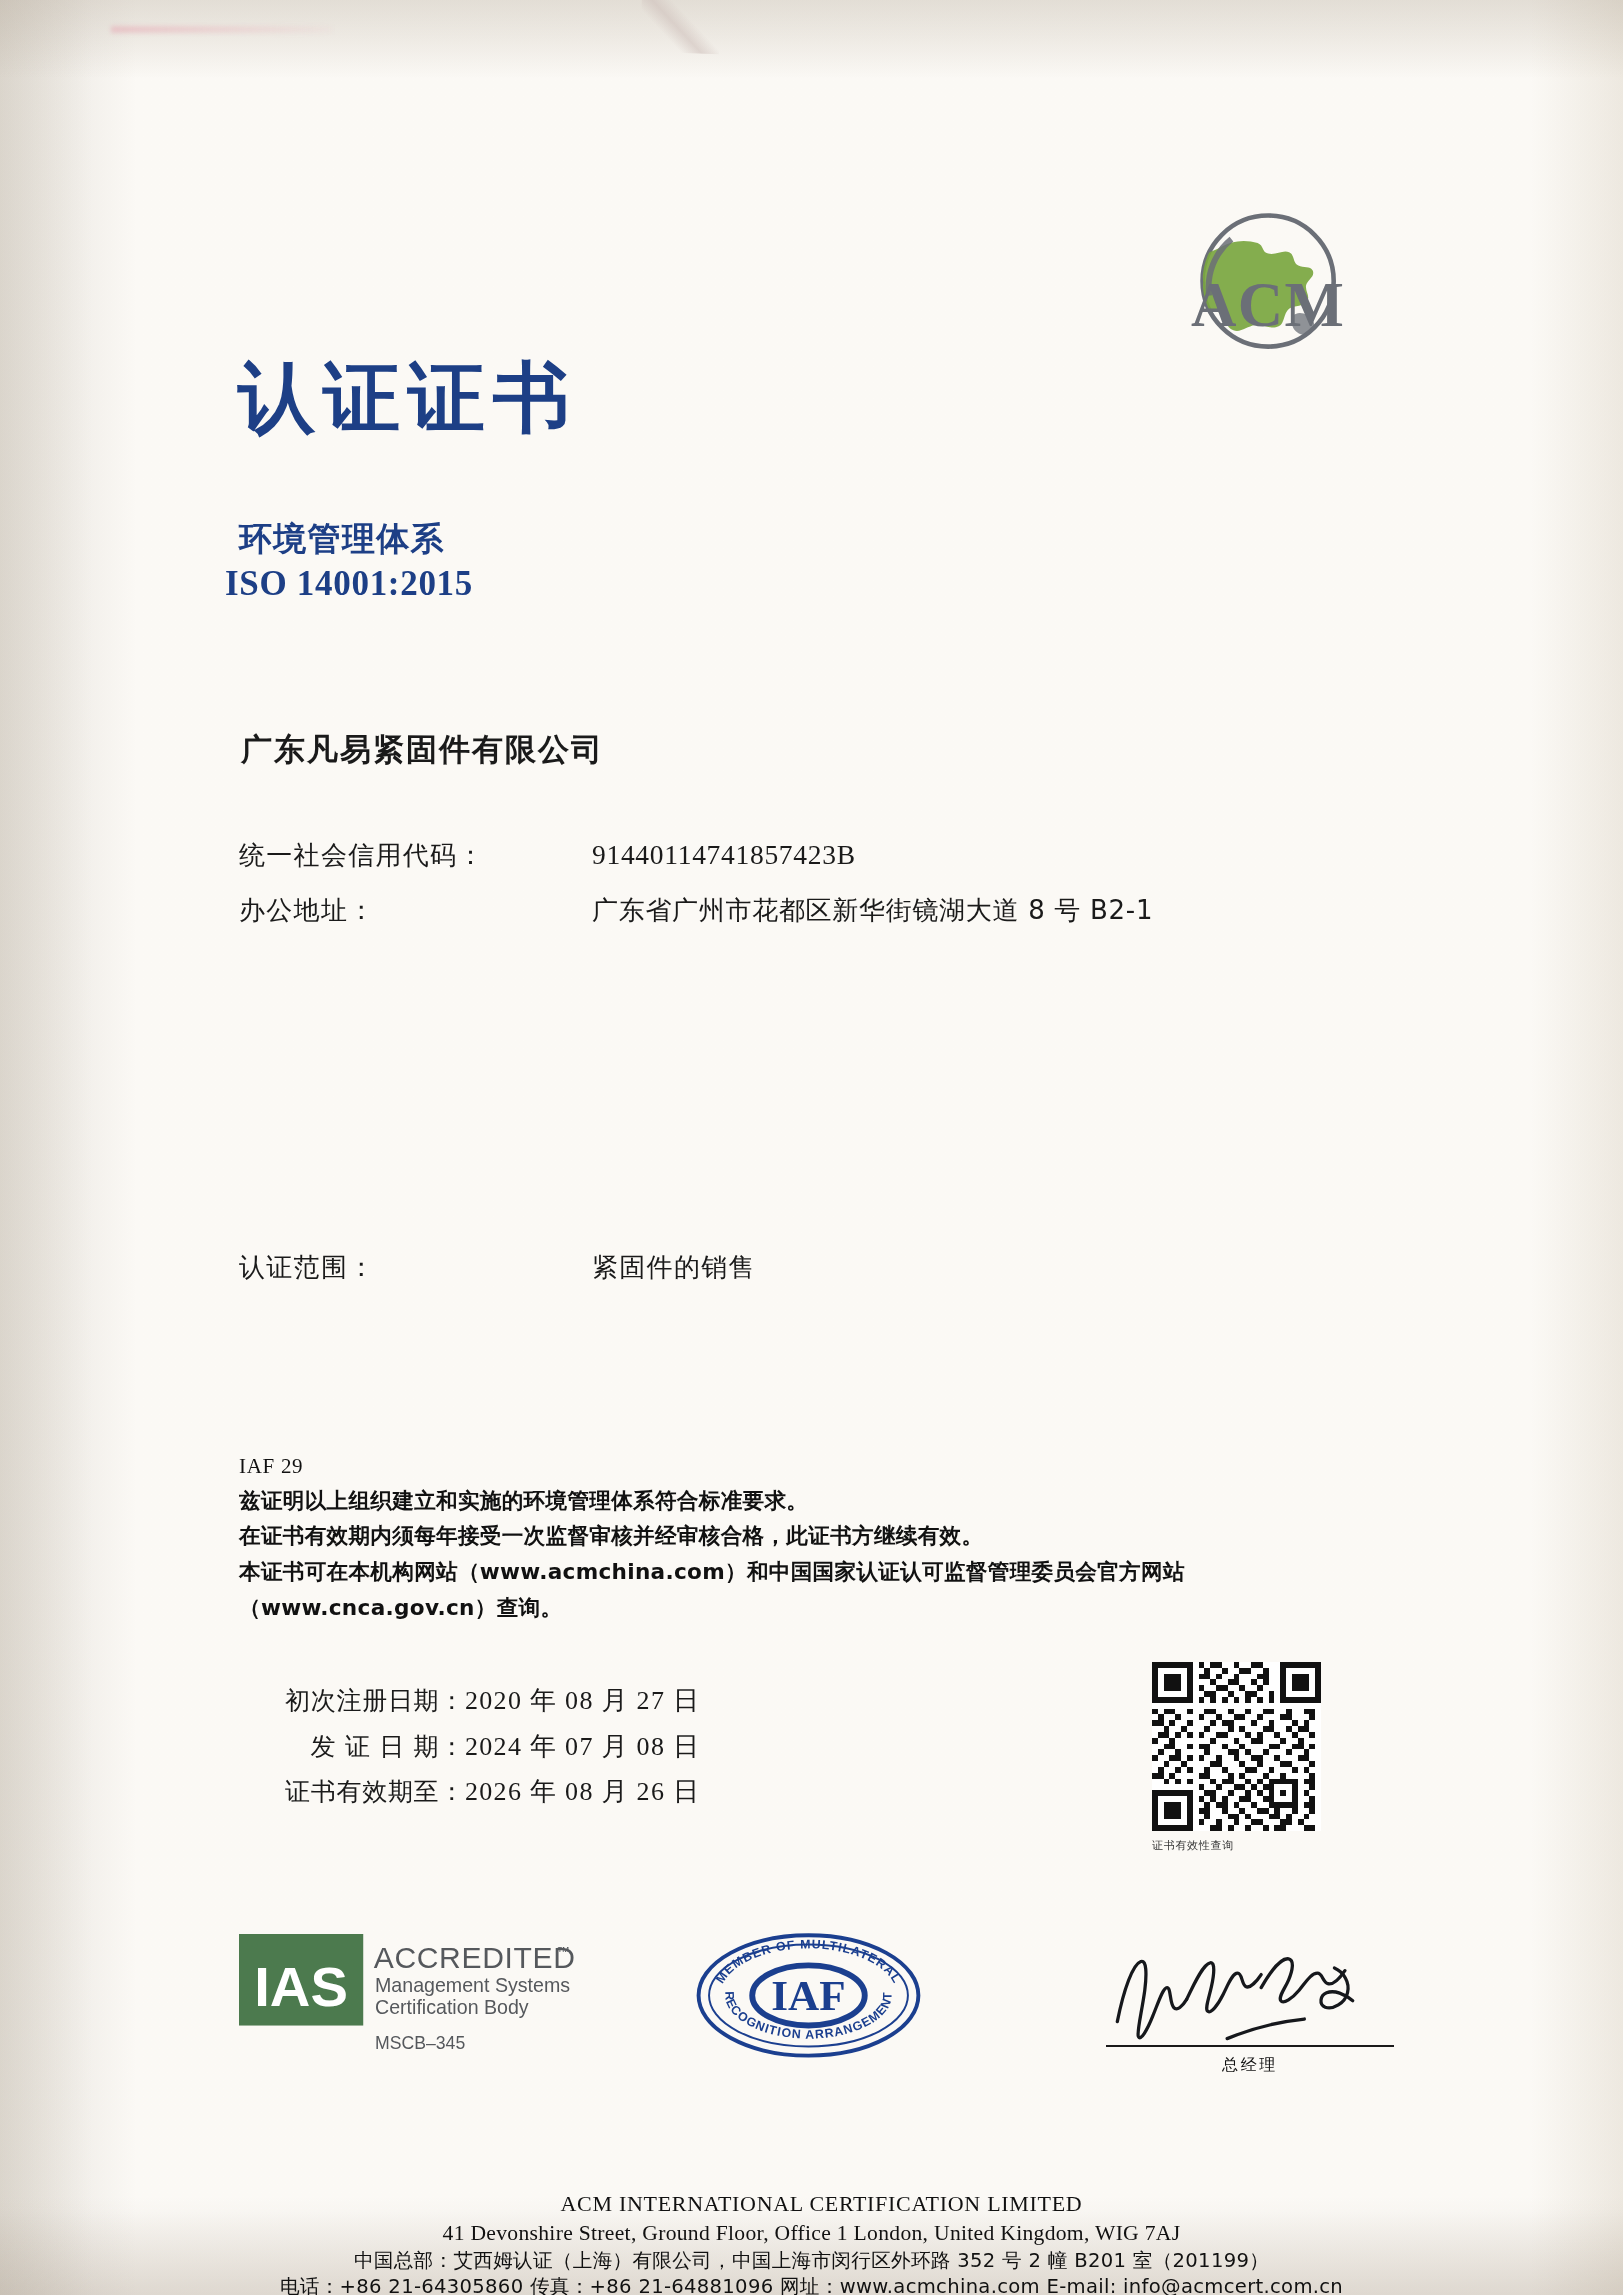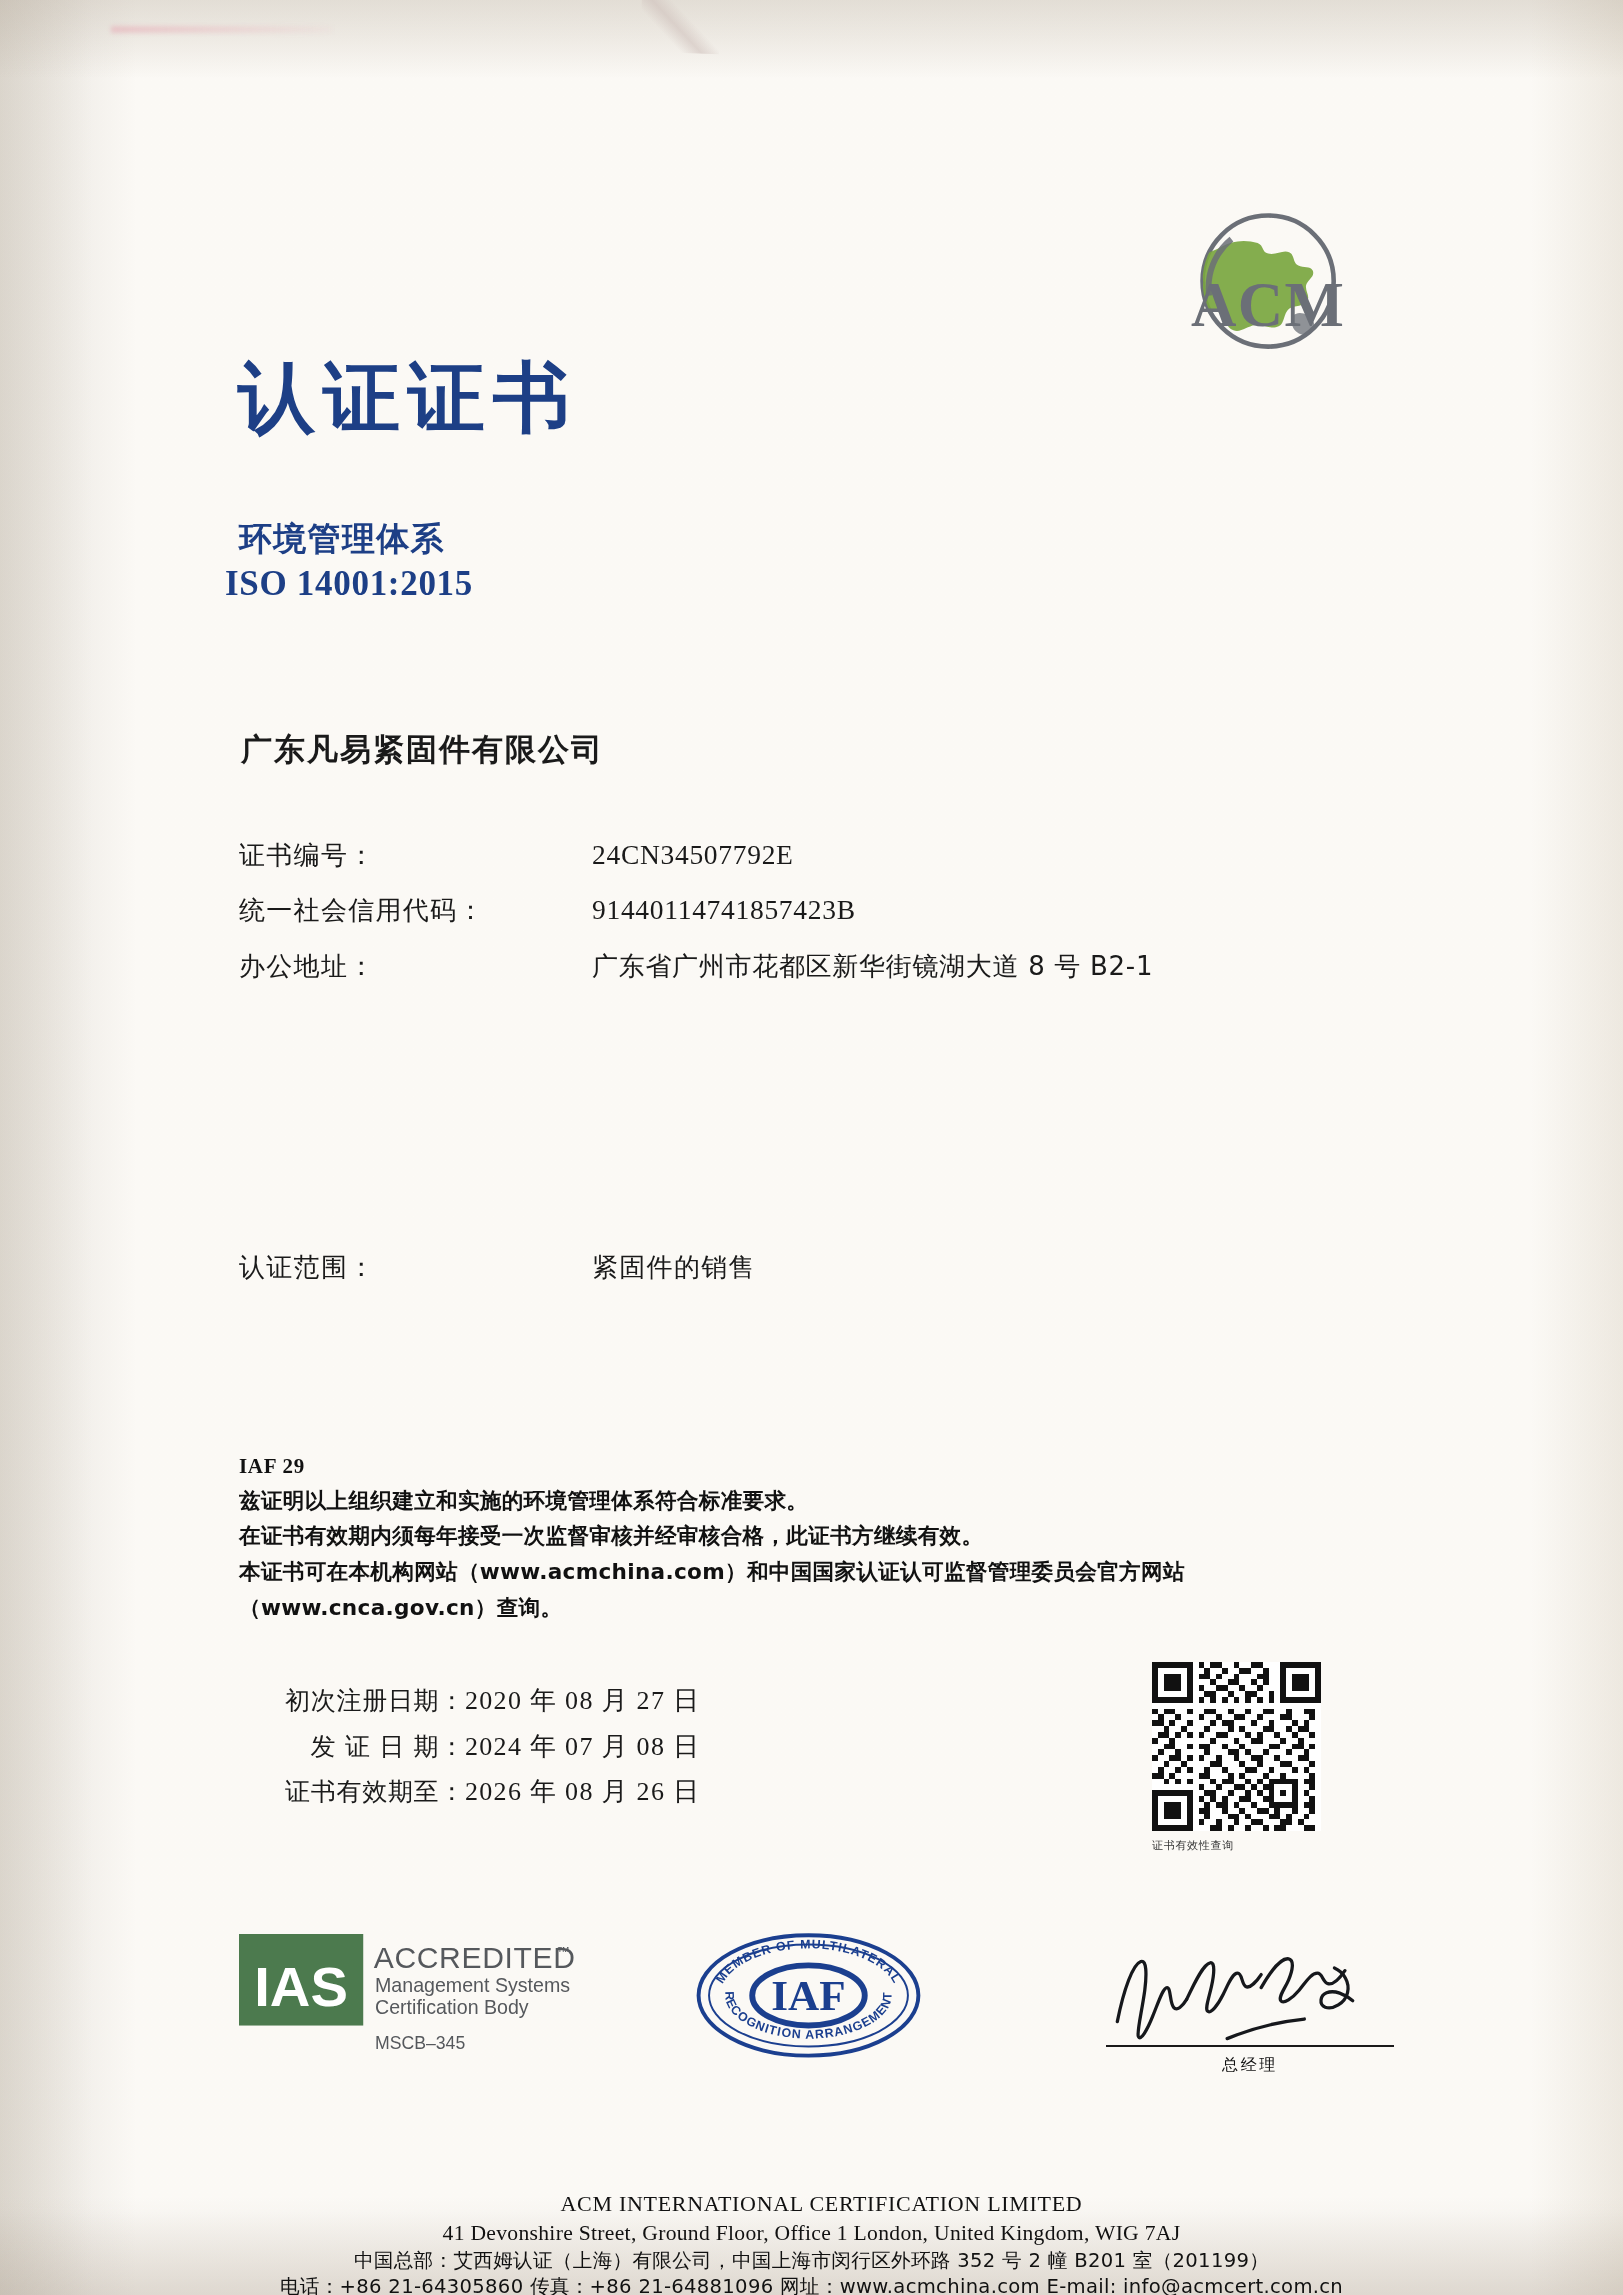--- a/index.html
+++ b/index.html
@@ -176,21 +176,21 @@
 
   
   .statement {
     position: absolute;
     left: 239px;
     top: 1454px;
     width: 1126px;
   }
   .iaf-code {
     font-family: "Liberation Serif", serif;
-    font-weight: bold;
+    font-weight: normal;
     font-size: 21px;
     letter-spacing: 0.7px;
     color: #111;
     margin-bottom: 6.5px;
   }
   .statement p {
     margin: 0 0 5.2px 0;
     font-family: "DejaVu Sans", sans-serif;
     font-weight: bold;
     font-size: 21.6px;
@@ -343,24 +343,20 @@
       <text x="168" y="178" text-anchor="middle" font-family="Liberation Serif, serif" font-size="96" font-weight="bold" fill="#6b6f77" letter-spacing="2">ACM</text>
     </svg>
   </div>
 
   <div class="cert-title">认证证书</div>
   <div class="std-name">环境管理体系</div>
   <div class="std-code">ISO 14001:2015</div>
   <div class="company">广东凡易紧固件有限公司</div>
 
   <div class="fields">
-    <div class="field-row">
-      <div class="field-label">证书编号：</div>
-      <div class="field-value">24CN34507792E</div>
-    </div>
     <div class="field-row">
       <div class="field-label">统一社会信用代码：</div>
       <div class="field-value">91440114741857423B</div>
     </div>
     <div class="field-row">
       <div class="field-label">办公地址：</div>
       <div class="field-value cjk">广东省广州市花都区新华街镜湖大道 8 号 B2-1</div>
     </div>
   </div>
 

